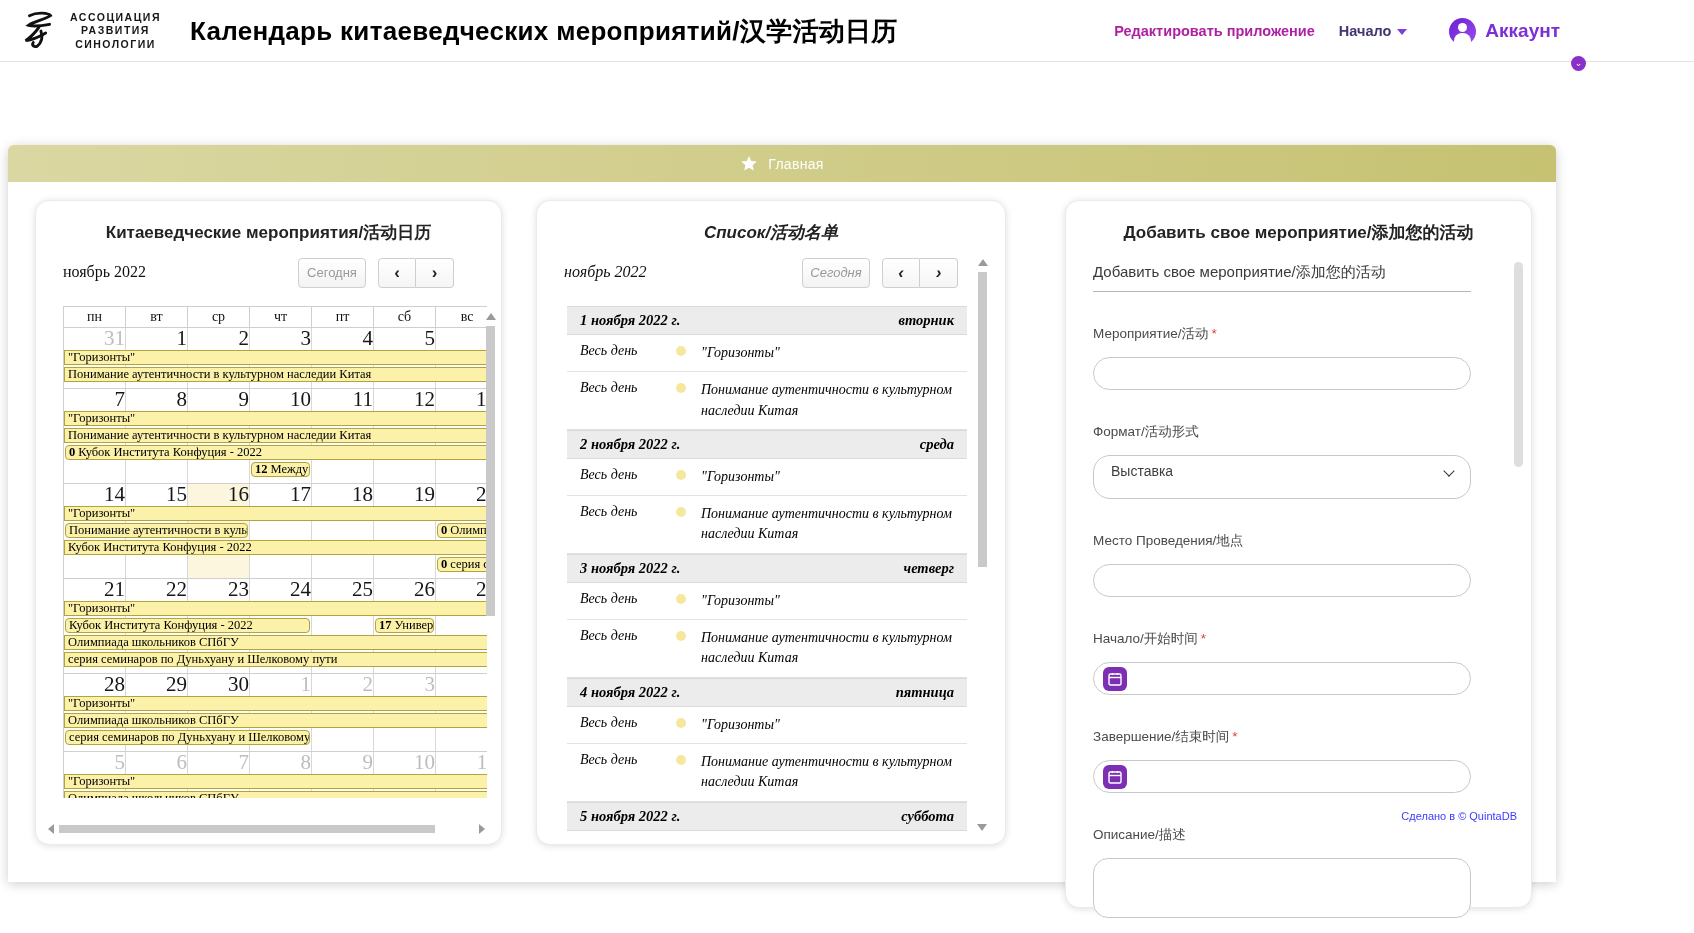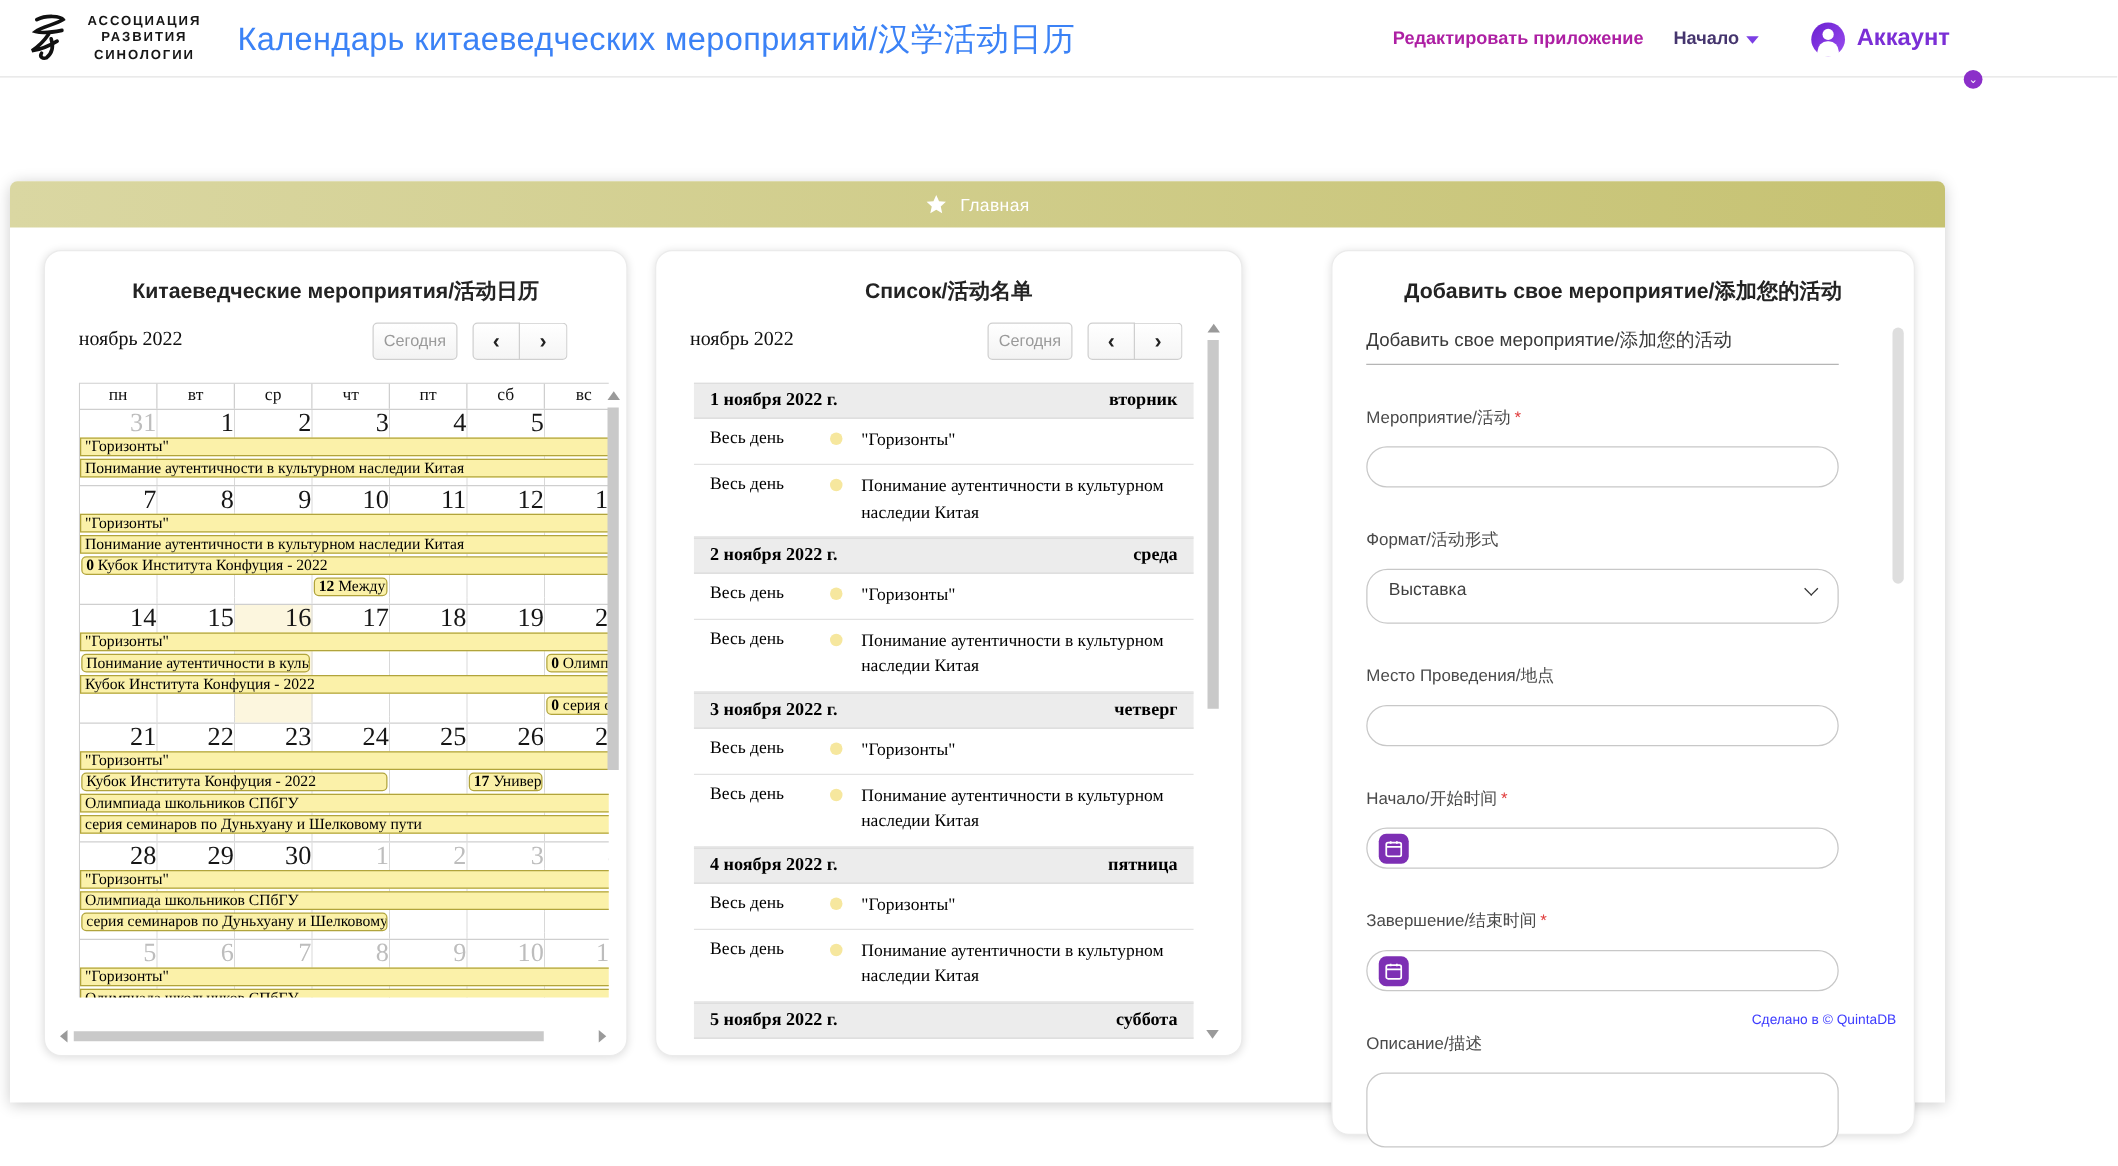--- a/index.html
+++ b/index.html
@@ -7,22 +7,22 @@
               font-family:"Liberation Sans", sans-serif; }
   #stage { position:relative; width:1694px; height:933px; background:#fff; }
 
   
   .app-header { position:absolute; left:0; top:0; width:1694px; height:62px;
                 background:#fff; border-bottom:1px solid #e3e3e3; }
   .logo-wrap { position:absolute; left:16px; top:8px; display:flex; align-items:center; gap:8px; }
   .logo-mark { width:46px; height:46px; }
   .logo-text { font-size:10.5px; font-weight:bold; letter-spacing:1.5px; color:#161616;
                text-align:center; line-height:1.25; }
-  .app-title { position:absolute; left:190px; top:14px; font-size:26px; font-weight:normal;
-               color:#3b82f6; letter-spacing:.3px; white-space:nowrap; }
+  .app-title { position:absolute; left:190px; top:14px; font-size:26px; font-weight:bold;
+               color:#000000; letter-spacing:.3px; white-space:nowrap; }
   .header-nav { position:absolute; right:134px; top:0; height:62px; display:flex;
                 align-items:center; gap:24px; }
   .edit-link { color:#ad1fa3; font-size:14.5px; font-weight:bold; cursor:pointer; white-space:nowrap; }
   .portal-link { color:#45356e; font-size:14.5px; font-weight:bold; cursor:pointer;
                  display:flex; align-items:center; gap:6px; }
   .portal-caret { width:0; height:0; border-left:5px solid transparent; border-right:5px solid transparent;
                   border-top:6px solid #7b3fe4; margin-top:2px; }
   .account { display:flex; align-items:center; gap:9px; margin-left:18px; cursor:pointer;justify-content:flex-end; }
   .avatar { width:27px; height:27px; border-radius:50%;
             background:linear-gradient(135deg,#6a1fd0,#9b4df0); position:relative; }
@@ -44,21 +44,21 @@
   .tab-star { width:18px; height:18px; }
   .tab-label { color:#fff; font-size:14px; letter-spacing:.3px; }
   .page-bottom { position:absolute; left:0; top:882px; width:1694px; height:51px;
                  background:linear-gradient(#e9e9e7,#fbfbfa); z-index:-1; }
 
   
   .panel { position:absolute; background:#fff; border:1px solid #ebebeb; border-radius:14px;
            box-shadow:0 1px 7px rgba(0,0,0,.13); }
   .panel-title { text-align:center; font-size:17px; font-weight:bold; color:#232323; margin-top:20px; }
   .cal-panel  { left:27px;  top:55px; width:467px; height:645px; }
-  .list-panel { left:516px; top:55px; width:470px; height:645px; }
+  .list-panel { left:528px; top:55px; width:470px; height:645px;font-style:italic; }
   .form-panel { left:1057px; top:55px; width:467px; height:708px; }
 
   
   .month-label { position:absolute; left:27px; top:62px; font-family:"Liberation Serif",serif;
                  font-size:16px; color:#101010; }
   .btn-today { position:absolute; right:135px; top:57px; width:68px; height:30px;
                border:1px solid #cfcfcf; border-radius:4px; background:linear-gradient(#fff,#f3f3f3);
                color:#9a9a9a; font-size:13px; text-align:center; line-height:28px; cursor:default; }
   .nav-btns { position:absolute; right:47px; top:57px; display:flex; }
   .nav-btn { width:38px; height:30px; border:1px solid #cfcfcf; background:linear-gradient(#fff,#f5f5f5);

